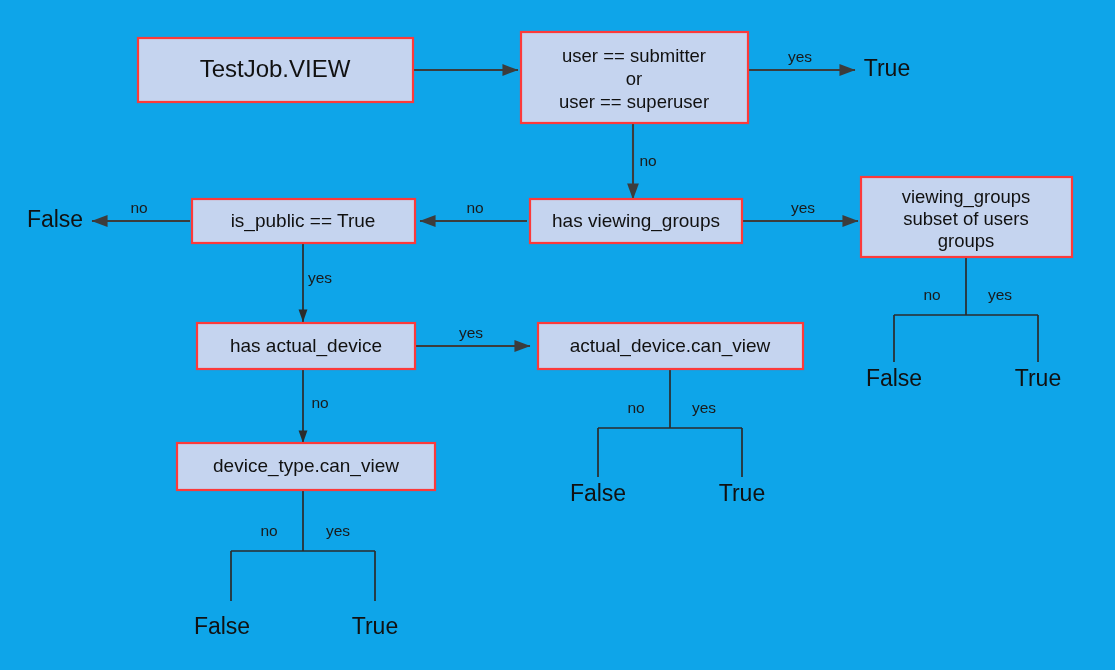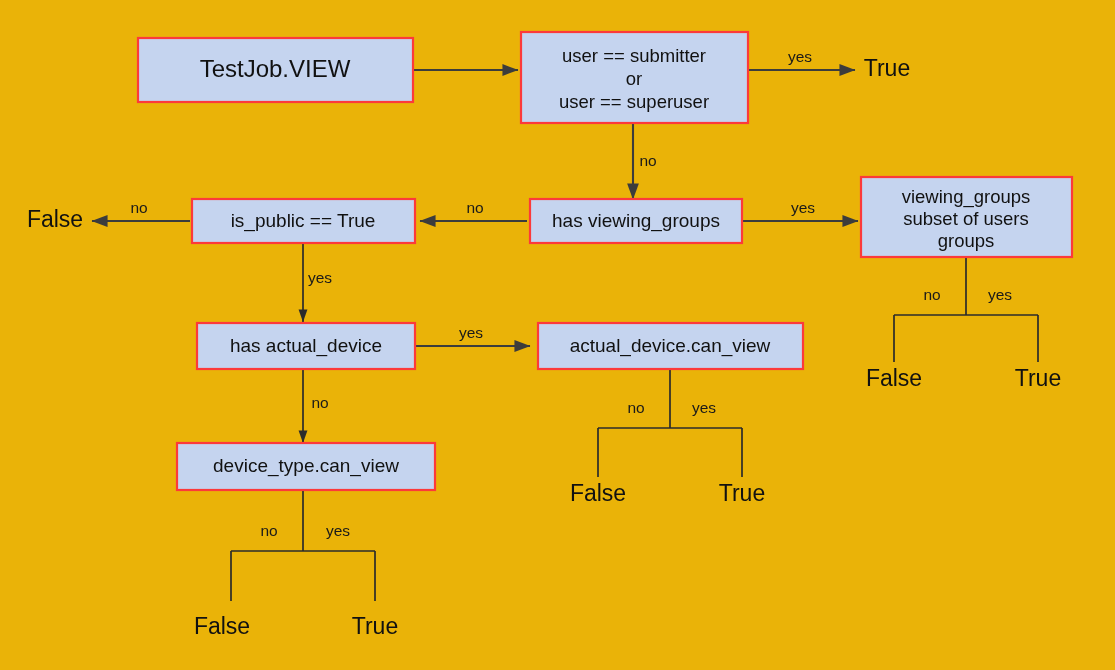--- a/index.html
+++ b/index.html
@@ -10,21 +10,21 @@
   body {
     width: 1115px;
     height: 670px;
     font-family: "Liberation Sans", sans-serif;
     overflow: hidden;
   }
   #diagram-root {
     position: relative;
     width: 1115px;
     height: 670px;
-    background: #eab308;
+    background: #0ea5e9;
   }
   svg.flow {
     position: absolute;
     top: 0;
     left: 0;
     width: 1115px;
     height: 670px;
     display: block;
   }
   .node-rect {

